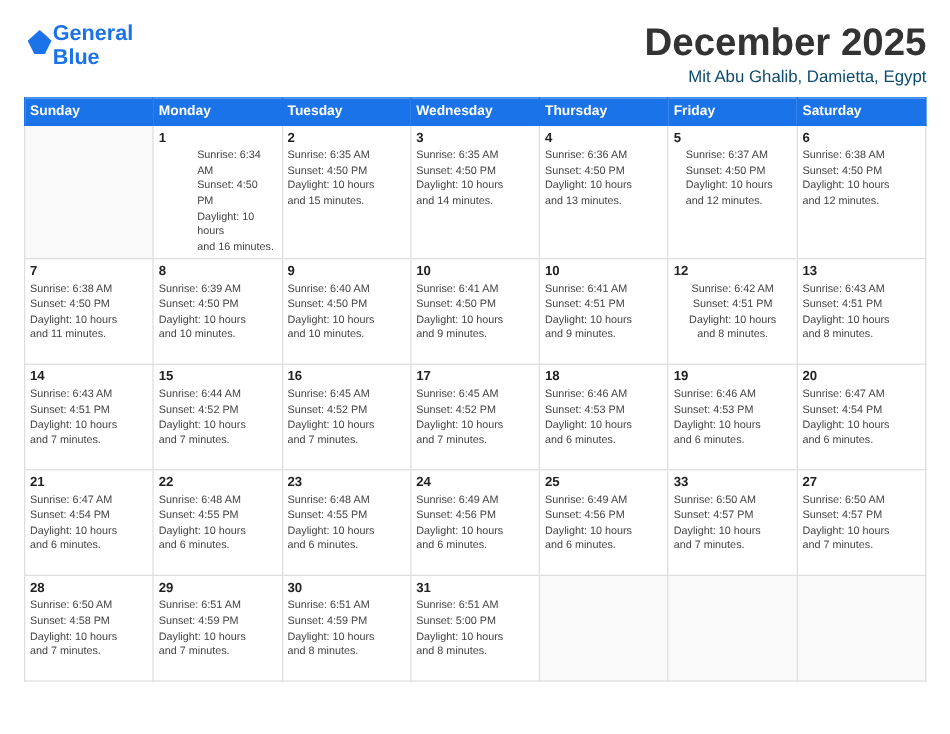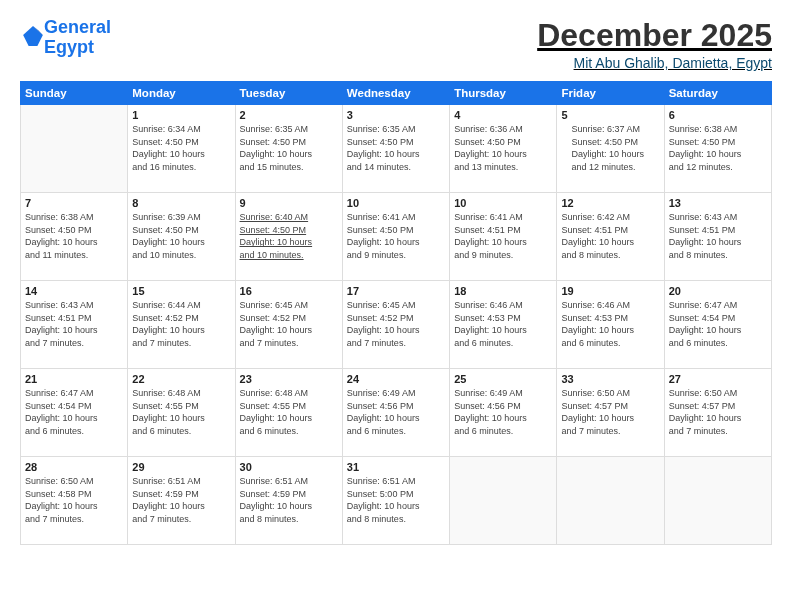--- a/index.html
+++ b/index.html
@@ -36,21 +36,20 @@
     .logo-text span {
       color: #1a73e8;
     }
     .logo-icon {
       width: 22px;
       height: 22px;
       margin-left: 2px;
     }
     .title-block {
       text-align: right;
-      text-decoration: underline;
     }
     .month-title {
       font-size: 32px;
       font-weight: bold;
       color: #333;
       line-height: 1.1;
     }
     .location {
       font-size: 14px;
       color: #0c4a6e;
@@ -102,21 +101,21 @@
   <div class="header">
     <div class="logo">
       <div>
         <svg class="logo-icon" viewBox="0 0 40 40">
           <polygon points="20,2 38,18 28,38 12,38 2,18" fill="#1a73e8"></polygon>
           <polygon points="20,2 38,18 30,10" fill="#0d47a1"></polygon>
         </svg>
       </div>
       <div class="logo-text">
         <div><span>General</span></div>
-        <div><span style="color:#1a73e8;">Egypt</span></div>
+        <div><span style="color:#1a73e8;">Blue</span></div>
       </div>
     </div>
     <div class="title-block">
       <div class="month-title">December 2025</div>
       <div class="location">Mit Abu Ghalib, Damietta, Egypt</div>
     </div>
   </div>
 
   <table class="calendar">
     <thead>
@@ -128,21 +127,21 @@
         <th>Thursday</th>
         <th>Friday</th>
         <th>Saturday</th>
       </tr>
     </thead>
     <tbody id="calendar-body">
     <tr>
           <td class="empty-cell"></td>
           <td>
             <div class="day-num">1</div>
-            <div class="day-info" style="white-space: pre-line;">Sunrise: 6:34 AM
+            <div class="day-info" style="white-space: pre-line; margin-left: 32px;">Sunrise: 6:34 AM
 Sunset: 4:50 PM
 Daylight: 10 hours
 and 16 minutes.</div>
           </td>
           <td>
             <div class="day-num">2</div>
             <div class="day-info" style="white-space: pre-line;">Sunrise: 6:35 AM
 Sunset: 4:50 PM
 Daylight: 10 hours
 and 15 minutes.</div>
@@ -186,42 +185,42 @@
           </td>
           <td>
             <div class="day-num">8</div>
             <div class="day-info" style="white-space: pre-line;">Sunrise: 6:39 AM
 Sunset: 4:50 PM
 Daylight: 10 hours
 and 10 minutes.</div>
           </td>
           <td>
             <div class="day-num">9</div>
-            <div class="day-info" style="white-space: pre-line; text-decoration: underline;">Sunrise: 6:40 AM
+            <div class="day-info" style="white-space: pre-line;">Sunrise: 6:40 AM
 Sunset: 4:50 PM
 Daylight: 10 hours
 and 10 minutes.</div>
           </td>
           <td>
             <div class="day-num">10</div>
             <div class="day-info" style="white-space: pre-line;">Sunrise: 6:41 AM
 Sunset: 4:50 PM
 Daylight: 10 hours
 and 9 minutes.</div>
           </td>
           <td>
             <div class="day-num">10</div>
             <div class="day-info" style="white-space: pre-line;">Sunrise: 6:41 AM
 Sunset: 4:51 PM
 Daylight: 10 hours
 and 9 minutes.</div>
           </td>
           <td>
             <div class="day-num">12</div>
-            <div class="day-info" style="white-space: pre-line;">Sunrise: 6:42 AM
+            <div class="day-info" style="white-space: pre-line; text-align: center;">Sunrise: 6:42 AM
 Sunset: 4:51 PM
 Daylight: 10 hours
 and 8 minutes.</div>
           </td>
           <td>
             <div class="day-num">13</div>
             <div class="day-info" style="white-space: pre-line;">Sunrise: 6:43 AM
 Sunset: 4:51 PM
 Daylight: 10 hours
 and 8 minutes.</div>

